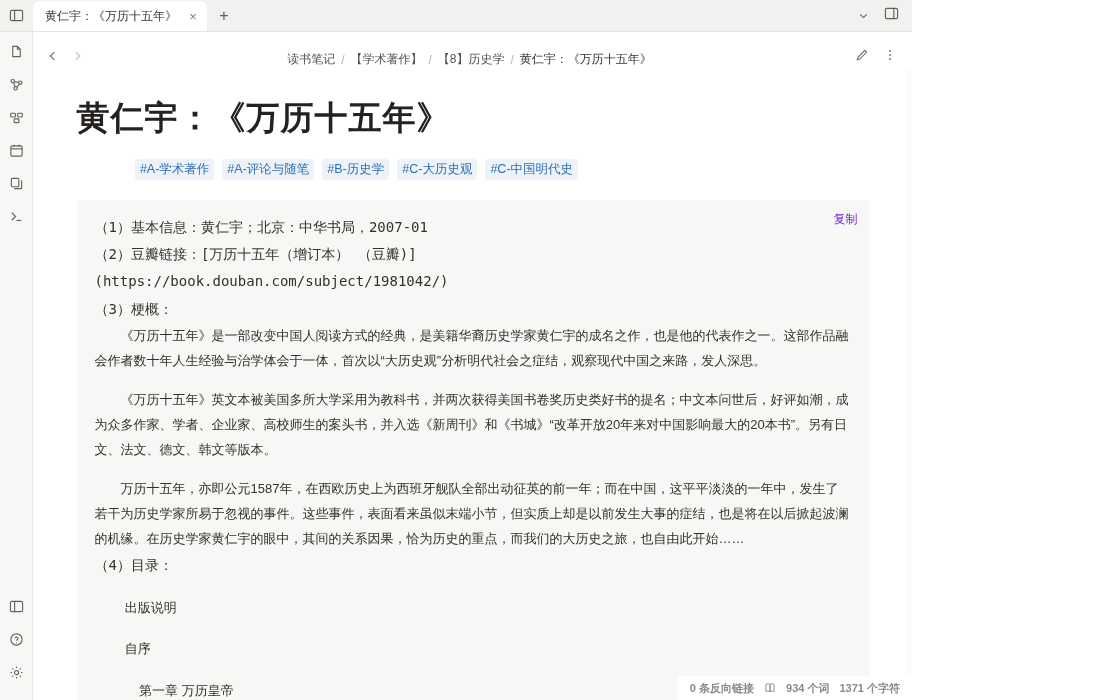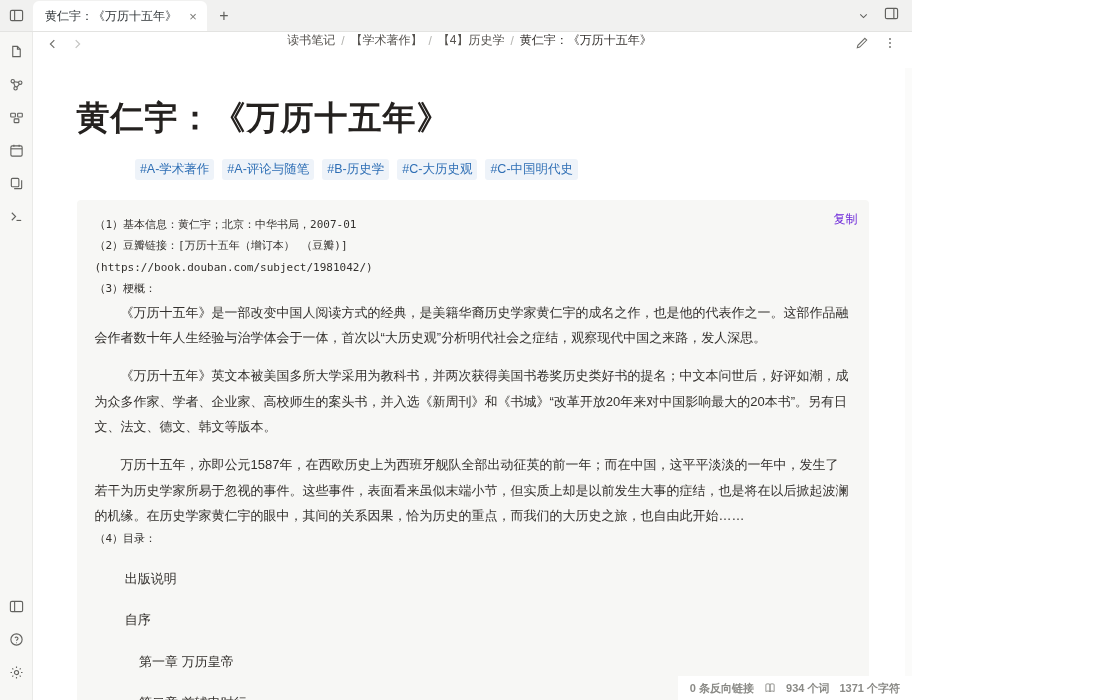--- a/index.html
+++ b/index.html
@@ -84,21 +84,21 @@
   .rail-bottom {
     position: absolute; bottom: 6px; left: 0; width: 33px;
     display: flex; flex-direction: column; align-items: center;
   }
 
   
   .main { flex: 1; min-width: 0; display: flex; flex-direction: column; background: #fff; position: relative; }
 
   .topbar {
     height: 36px; flex: none;
-    display: flex; align-items: flex-start;
+    display: flex; align-items: flex-end;
     padding: 0 10px 0 8px;
     font-size: 12px;
     color: #4a4a47;
   }
   .nav-btn {
     width: 24px; height: 24px;
     display: flex; align-items: center; justify-content: center;
     color: #86868180; border-radius: 4px;
   }
   .nav-btn.enabled { color: #6d6d69; }
@@ -155,21 +155,21 @@
   .copy-btn {
     position: absolute;
     top: 10px; right: 8px;
     font-size: 12px;
     color: #6d28d9;
     background: transparent;
     border: none;
     padding: 1px 3px;
     border-radius: 3px;
   }
-  .mono { font-family: "DejaVu Sans Mono", monospace; font-size: 11px; }
+  .mono { font-family: "DejaVu Sans Mono", monospace; font-size: 14px; }
   .p { margin: 0; }
   .p-indent { margin: 0; text-indent: 2em; }
   .gap { height: 13px; }
   .toc-line { margin: 16px; padding-left: 1.1em; }
   .toc-line.lvl2 { padding-left: 2.2em; }
 
   
   .statusbar {
     position: absolute;
     right: 0; bottom: 0;
@@ -327,21 +327,21 @@
           <svg width="14" height="14" viewBox="0 0 16 16" fill="none" stroke="currentColor" stroke-width="1.3">
             <polyline points="6.5,3.5 11,8 6.5,12.5"></polyline>
           </svg>
         </div>
 
         <div class="breadcrumb">
           <span class="crumb">读书笔记</span>
           <span class="crumb-sep">/</span>
           <span class="crumb">【学术著作】</span>
           <span class="crumb-sep">/</span>
-          <span class="crumb">【4】历史学</span>
+          <span class="crumb">【8】历史学</span>
           <span class="crumb-sep">/</span>
           <span class="crumb current">黄仁宇：《万历十五年》</span>
         </div>
 
         <div class="topbar-right">
           <div class="nav-btn enabled">
             <span>
               <svg width="14" height="14" viewBox="0 0 16 16" fill="none" stroke="currentColor" stroke-width="1.2">
                 <path d="M11.3 2.6l2.1 2.1-8 8-2.8.7.7-2.8z"></path>
               </svg>

